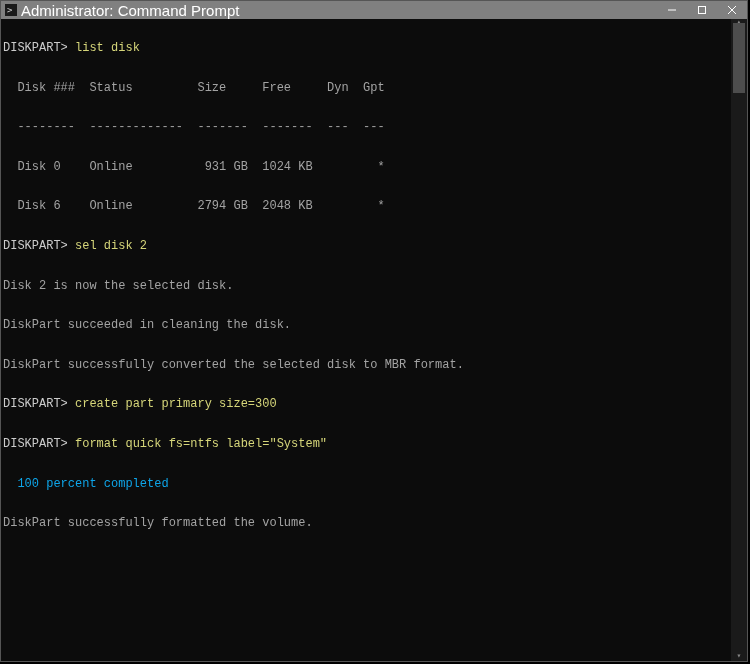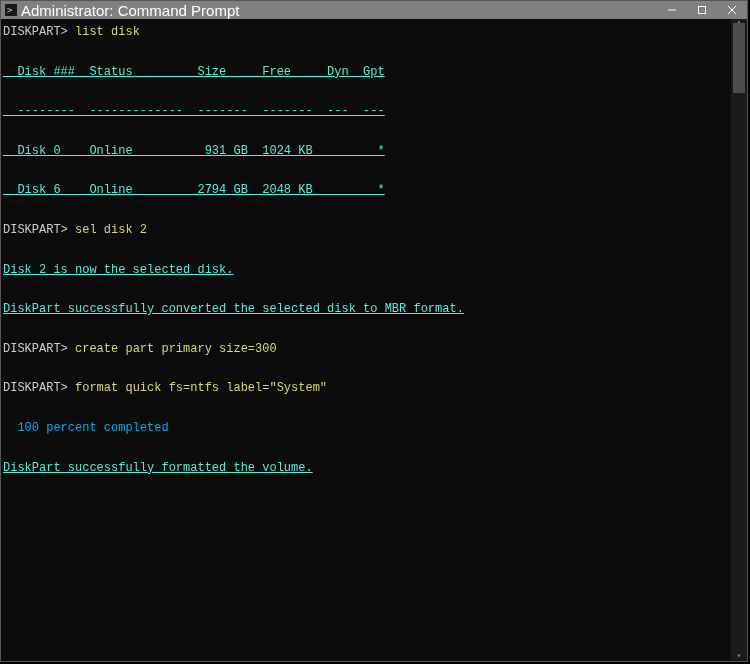--- a/index.html
+++ b/index.html
@@ -55,21 +55,21 @@
       width: 30px;
       height: 18px;
       display: flex;
       align-items: center;
       justify-content: center;
       color: #fff;
       font-size: 10px;
       cursor: pointer;
     }
     .terminal {
-      padding: 4px 2px;
+      padding: 20px 2px;
       background: #0c0c0c;
       color: #cccccc;
       height: calc(100% - 18px);
       overflow-y: auto;
       position: relative;
       line-height: 1.65;
       white-space: pre;
     }
     .line {
       display: block;
@@ -77,22 +77,21 @@
     .prompt {
       color: #cccccc;
     }
     .cmd {
       color: #d6d67a;
     }
     .highlight {
       color: #0ea5e9;
     }
     .output {
-      color: #5eead4;
-      text-decoration: underline;
+      color: #a3a3a3;
     }
     .scrollbar {
       position: absolute;
       right: 0;
       top: 18px;
       width: 16px;
       height: calc(100% - 18px);
       background: #1a1a1a;
     }
     .scroll-thumb {
@@ -149,20 +148,21 @@
     </div>
   </div>
 
   <div class="terminal"><span class="line"><span class="prompt">DISKPART&gt; </span><span class="cmd">list disk</span></span>
 <span class="line output">  Disk ###  Status         Size     Free     Dyn  Gpt</span>
 <span class="line output">  --------  -------------  -------  -------  ---  ---</span>
 <span class="line output">  Disk 0    Online          931 GB  1024 KB         *</span>
 <span class="line output">  Disk 6    Online         2794 GB  2048 KB         *</span>
 <span class="line"><span class="prompt">DISKPART&gt; </span><span class="cmd">sel disk 2</span></span>
 <span class="line output">Disk 2 is now the selected disk.</span>
+<span class="line output">DiskPart succeeded in cleaning the disk.</span>
 <span class="line output">DiskPart successfully converted the selected disk to MBR format.</span>
 <span class="line"><span class="prompt">DISKPART&gt; </span><span class="cmd">create part primary size=300</span></span>
 <span class="line"><span class="prompt">DISKPART&gt; </span><span class="cmd">format quick fs=ntfs label="System"</span></span>
 <span class="line highlight">  100 percent completed</span>
 <span class="line output">DiskPart successfully formatted the volume.</span>
 
 
 
 
 

